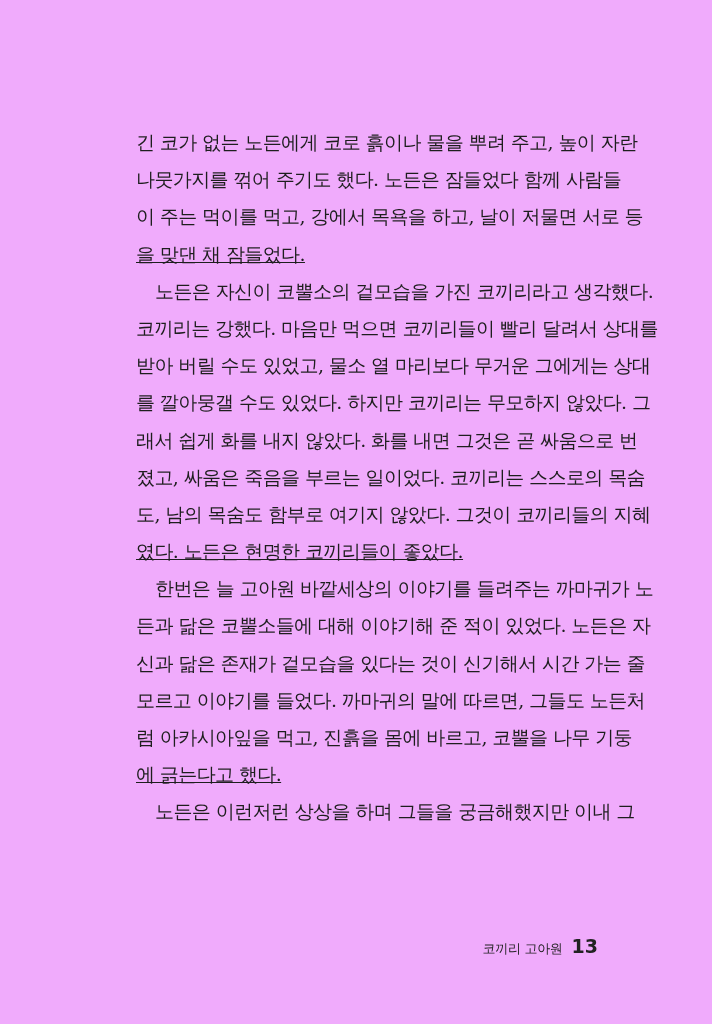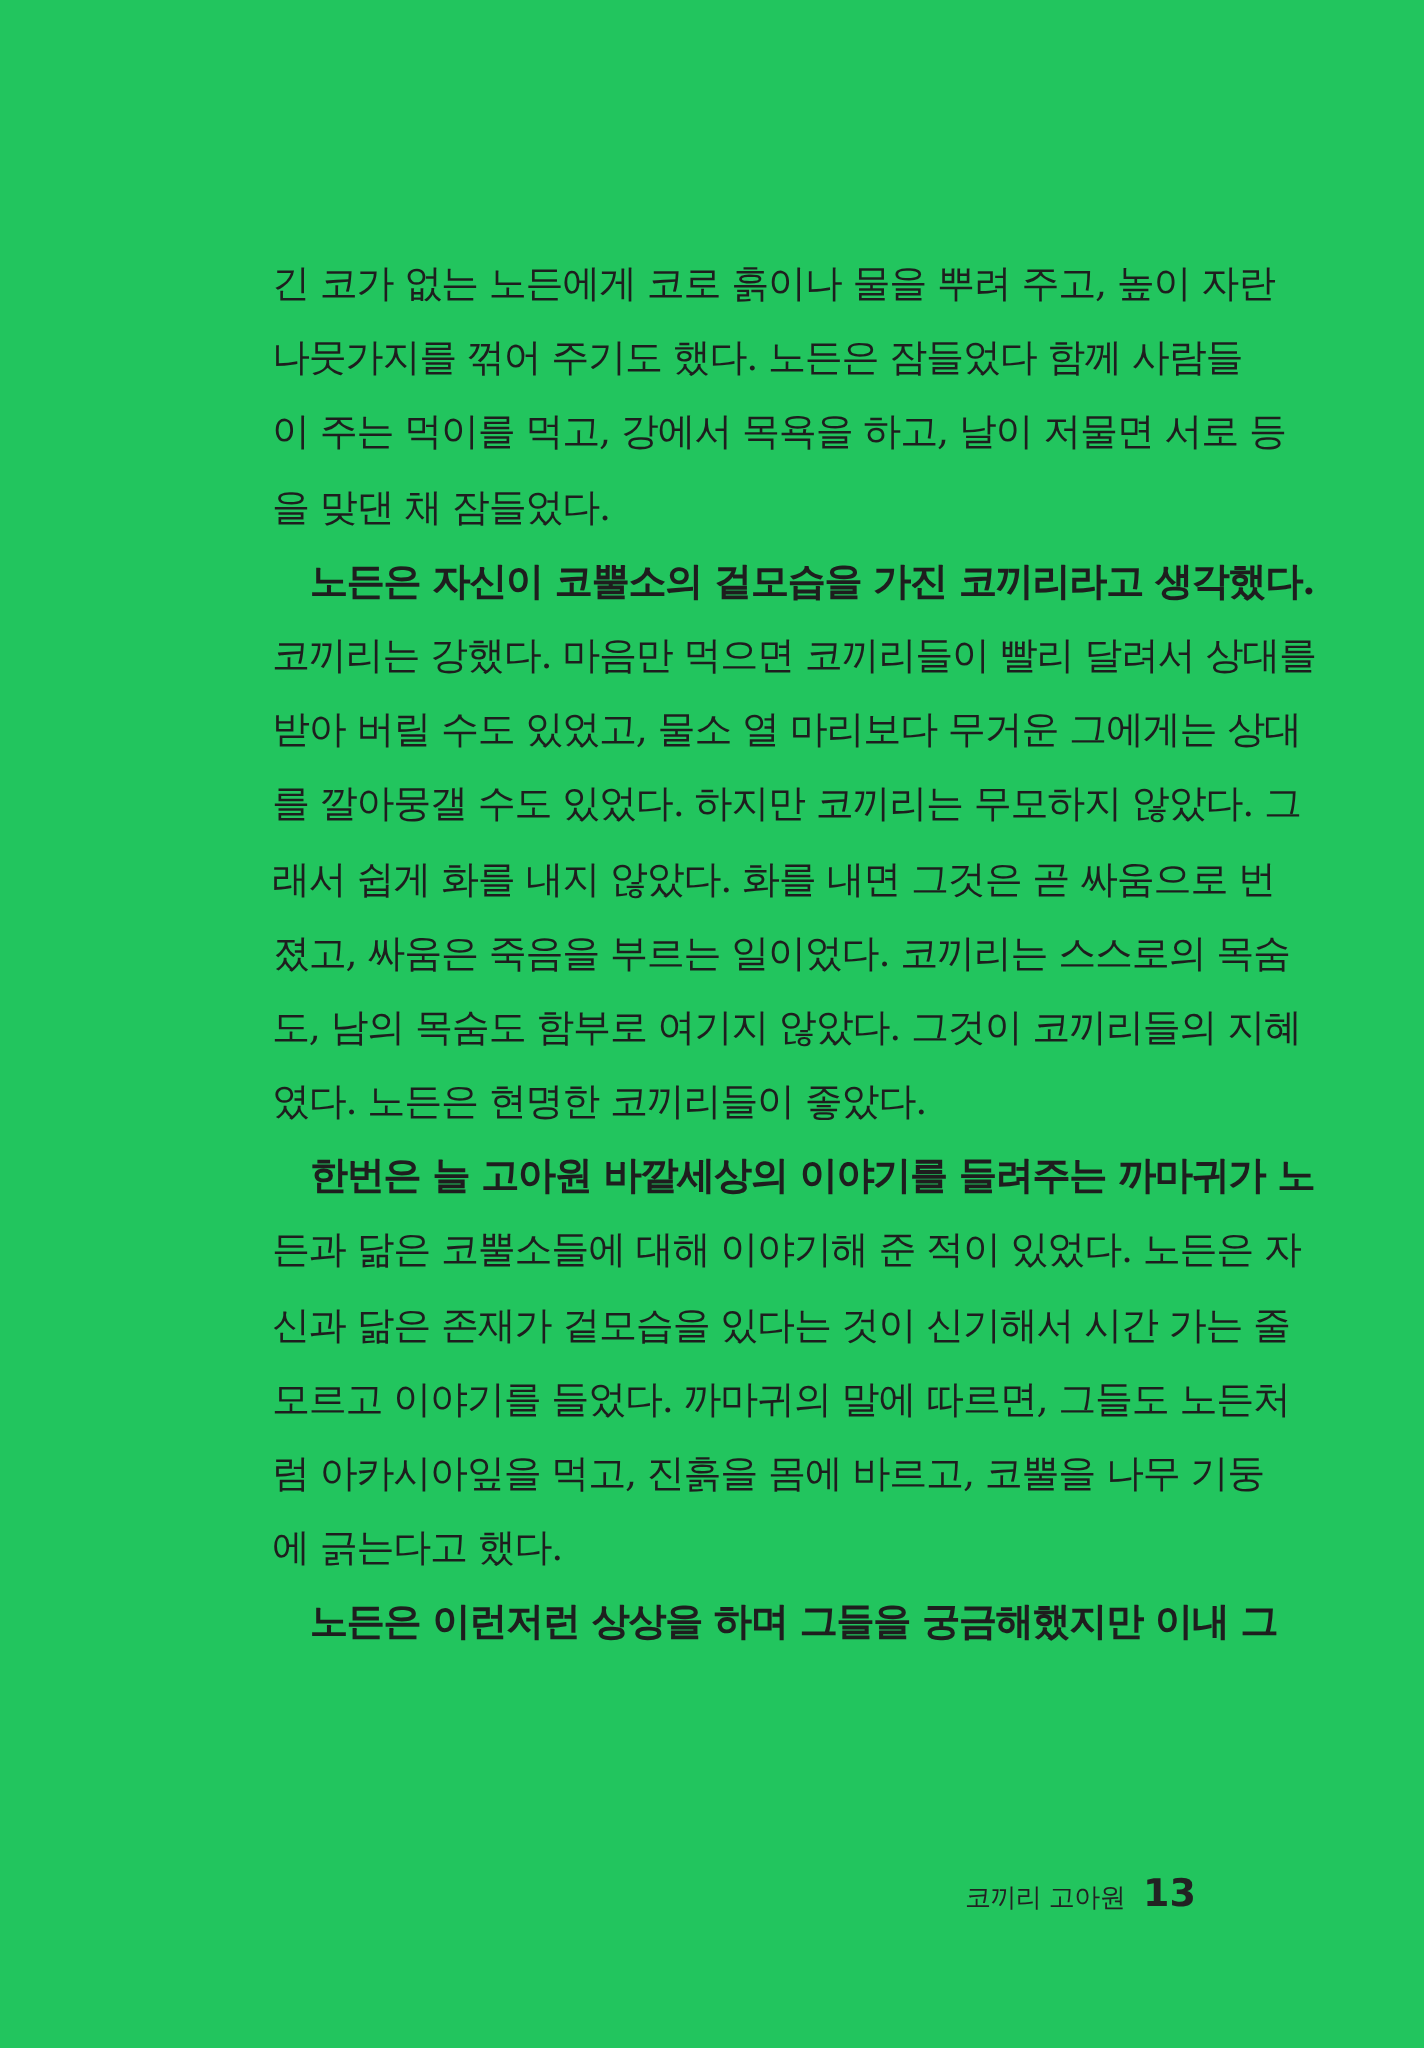--- a/index.html
+++ b/index.html
@@ -12,43 +12,43 @@
       height: 1024px;
       position: relative;
       overflow: hidden;
       font-family: "DejaVu Serif", "Liberation Serif", serif;
       color: #1e1e1e;
     }
     .page {
       position: absolute;
       left: 0; top: 0;
       width: 712px; height: 1024px;
-      background: #22c55e;
+      background: #f0abfc;
     }
     .body-text {
       position: absolute;
       left: 136px;
       top: 124px;
       width: 462px;
     }
     .line {
       height: 37.2px;
       line-height: 37.2px;
       font-size: 19px;
       white-space: nowrap;
       text-align: justify;
       text-align-last: justify;
       letter-spacing: -0.6px;
     }
     .line.last {
       text-align-last: left;
+      text-decoration: underline;
     }
     .line.indent {
       padding-left: 19px;
-      font-weight: bold;
     }
     .footer {
       position: absolute;
       top: 912px;
       right: 114px;
       font-family: "DejaVu Sans", "Liberation Sans", sans-serif;
       font-size: 13px;
       color: #222;
       display: flex;
       align-items: baseline;

